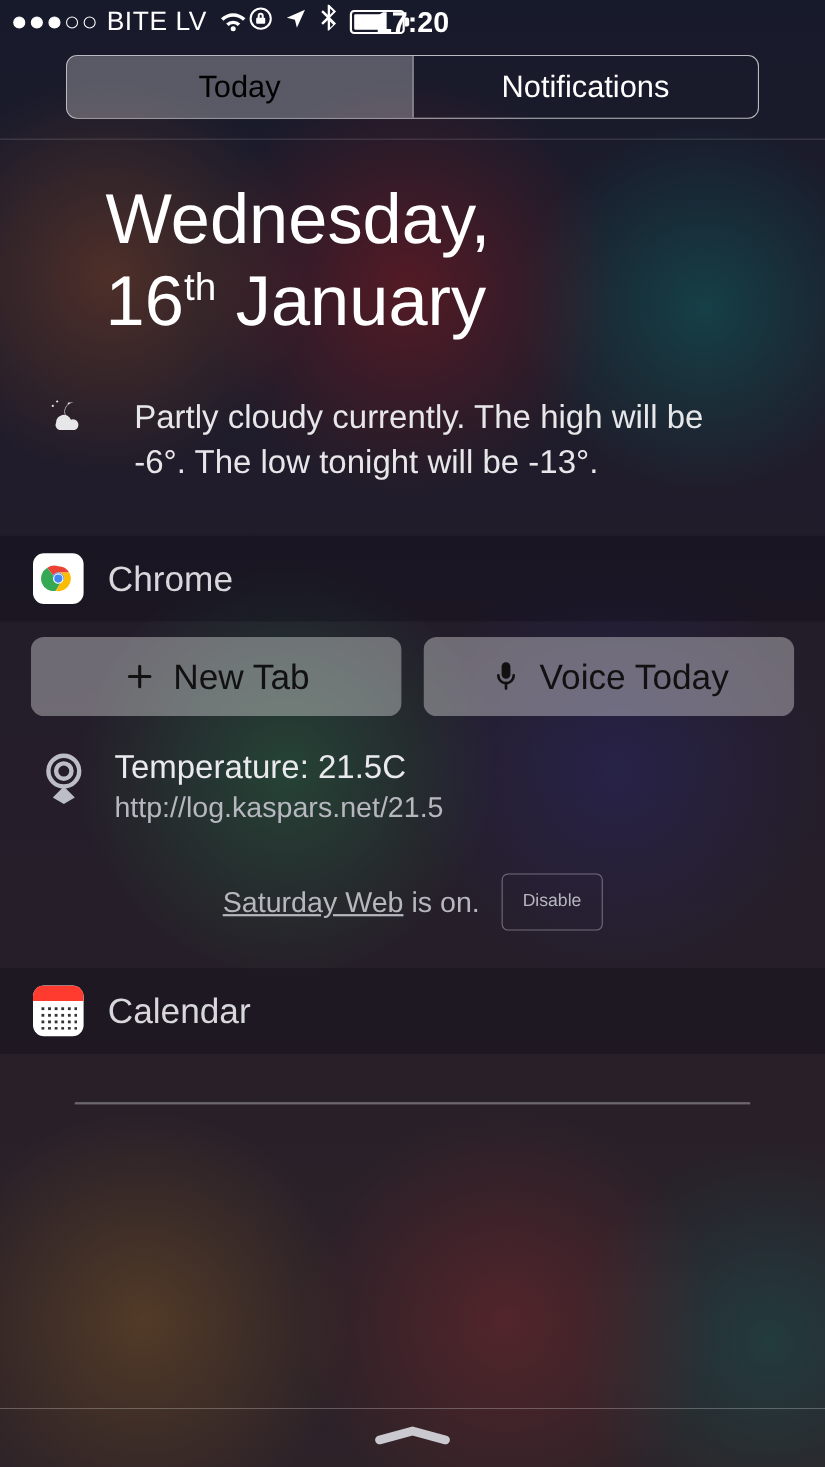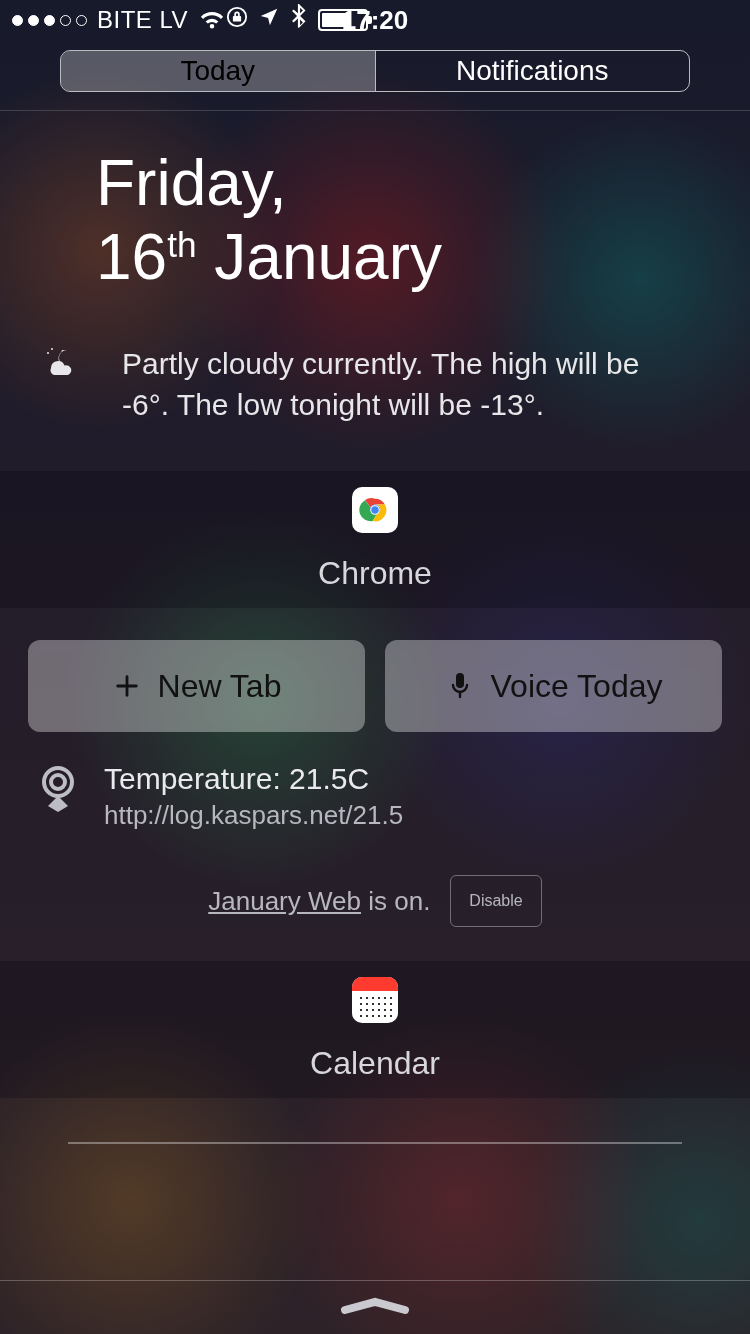--- a/index.html
+++ b/index.html
@@ -52,21 +52,21 @@
 .battery::after {
   content:""; position:absolute; right:-6px; top:5px; width:4px; height:8px;
   background:#fff; border-radius: 0 2px 2px 0;
 }
 .battery .fill { position:absolute; left:2px; top:2px; bottom:2px; width: 60%; background:#fff; border-radius:1px;}
 
 
 .seg-wrap { position:relative; padding: 10px 60px 18px; }
 .segmented {
   display:flex; border: 1px solid rgba(255,255,255,.7); border-radius: 10px;
-  height: 42px; overflow:hidden;
+  height: 58px; overflow:hidden;
 }
 .segmented .seg {
   flex:1; display:flex; align-items:center; justify-content:center;
   font-size: 28px; color: #fff;
 }
 .segmented .seg.active {
   background: rgba(255,255,255,.28); color: #000; font-weight:400;
 }
 .segmented .seg + .seg { border-left: 1px solid rgba(255,255,255,.7); }
 
@@ -79,37 +79,36 @@
 .weather-row { display:flex; gap: 42px; margin-top: 50px; }
 .weather-icon { width:36px; flex:none; margin-left:-52px; color:#e7e7ea; }
 .weather-text { font-size: 30px; line-height:1.35; color:#e7e7ea; }
 
 
 .widget-header {
   position:relative;
   display:flex; align-items:center; gap: 22px;
   padding: 16px 30px;
   background: rgba(0,0,10,.22);
-  flex-direction: column;
 }
 .app-icon {
   width: 46px; height:46px; border-radius:10px; flex:none;
   display:flex; align-items:center; justify-content:center;
 }
 .chrome-icon { background:#fff; }
 .widget-title { font-size: 32px; color: #d7d7dc; }
 
 
 .chrome-body { position:relative; padding: 14px 28px 34px; }
 .btn-row { display:flex; gap: 20px; }
 .big-btn {
-  flex:1; height: 92px; border-radius: 12px;
+  flex:1; height: 72px; border-radius: 12px;
   background: rgba(255,255,255,.35);
   display:flex; align-items:center; justify-content:center; gap: 16px;
-  font-size: 32px; color:#111; backdrop-filter: blur(2px); margin-top: 18px;
+  font-size: 32px; color:#111; backdrop-filter: blur(2px);
 }
 .big-btn .ic { width:30px; height:30px; display:flex; align-items:center; justify-content:center; }
 .pw-item { display:flex; gap: 22px; margin-top: 30px; padding-left: 6px; align-items:flex-start;}
 .pw-icon { width:48px; height:48px; flex:none; color:#bdbdc5; }
 .pw-text .pw-title { font-size: 30px; color:#eaeaee; }
 .pw-text .pw-url { font-size: 26px; color:#b7b7bf; margin-top:4px; }
 .pw-footer { margin-top: 44px; display:flex; align-items:center; justify-content:center; gap: 20px; color:#b7b7bf; font-size:26px;}
 .pw-footer .link { text-decoration: underline; }
 .pw-footer .disable {
   border:1px solid rgba(255,255,255,.35); padding: 16px 18px; border-radius:6px;
@@ -181,21 +180,21 @@
 
 <div class="seg-wrap">
   <div class="segmented">
     <div class="seg active">Today</div>
     <div class="seg">Notifications</div>
   </div>
 </div>
 <div class="thin-divider"></div>
 
 <div class="summary">
-  <div class="date-line">Friday,</div>
+  <div class="date-line">Wednesday,</div>
   <div class="date-line">
     <span>16</span><span class="ord">th</span> <span>January</span>
   </div>
   <div class="weather-row">
     <div class="weather-icon">
       <svg width="36" height="36" viewBox="0 0 36 36">
           <path fill="#e7e7ea" d="M23 6a8 8 0 0 0 0 16c.7 0 1.4-.1 2-.3A8 8 0 0 1 17.3 8c.2-.7.4-1.3.8-1.9-.7-.1-1.3-.1-2-.1H23Zm-16 18a7 7 0 0 1 13.5-2.5A5 5 0 1 1 24 31H10a5 5 0 0 1-3-7Z"></path>
           <circle cx="8" cy="5" r="1" fill="#e7e7ea"></circle>
           <circle cx="4" cy="9" r="1" fill="#e7e7ea"></circle>
         </svg>
@@ -250,21 +249,21 @@
         </svg>
     </div>
     <div class="pw-text">
       <div class="pw-title">Temperature: 21.5C</div>
       <div class="pw-url">http://log.kaspars.net/21.5</div>
     </div>
   </div>
 
   <div class="pw-footer">
     <span>
-      <span class="link">January Web</span><span> is on.</span>
+      <span class="link">Saturday Web</span><span> is on.</span>
     </span>
     <span class="disable">Disable</span>
   </div>
 </div>
 
 <div class="widget-header">
   <div class="app-icon cal-icon">
     <div class="dots"></div>
   </div>
   <div class="widget-title">Calendar</div>

